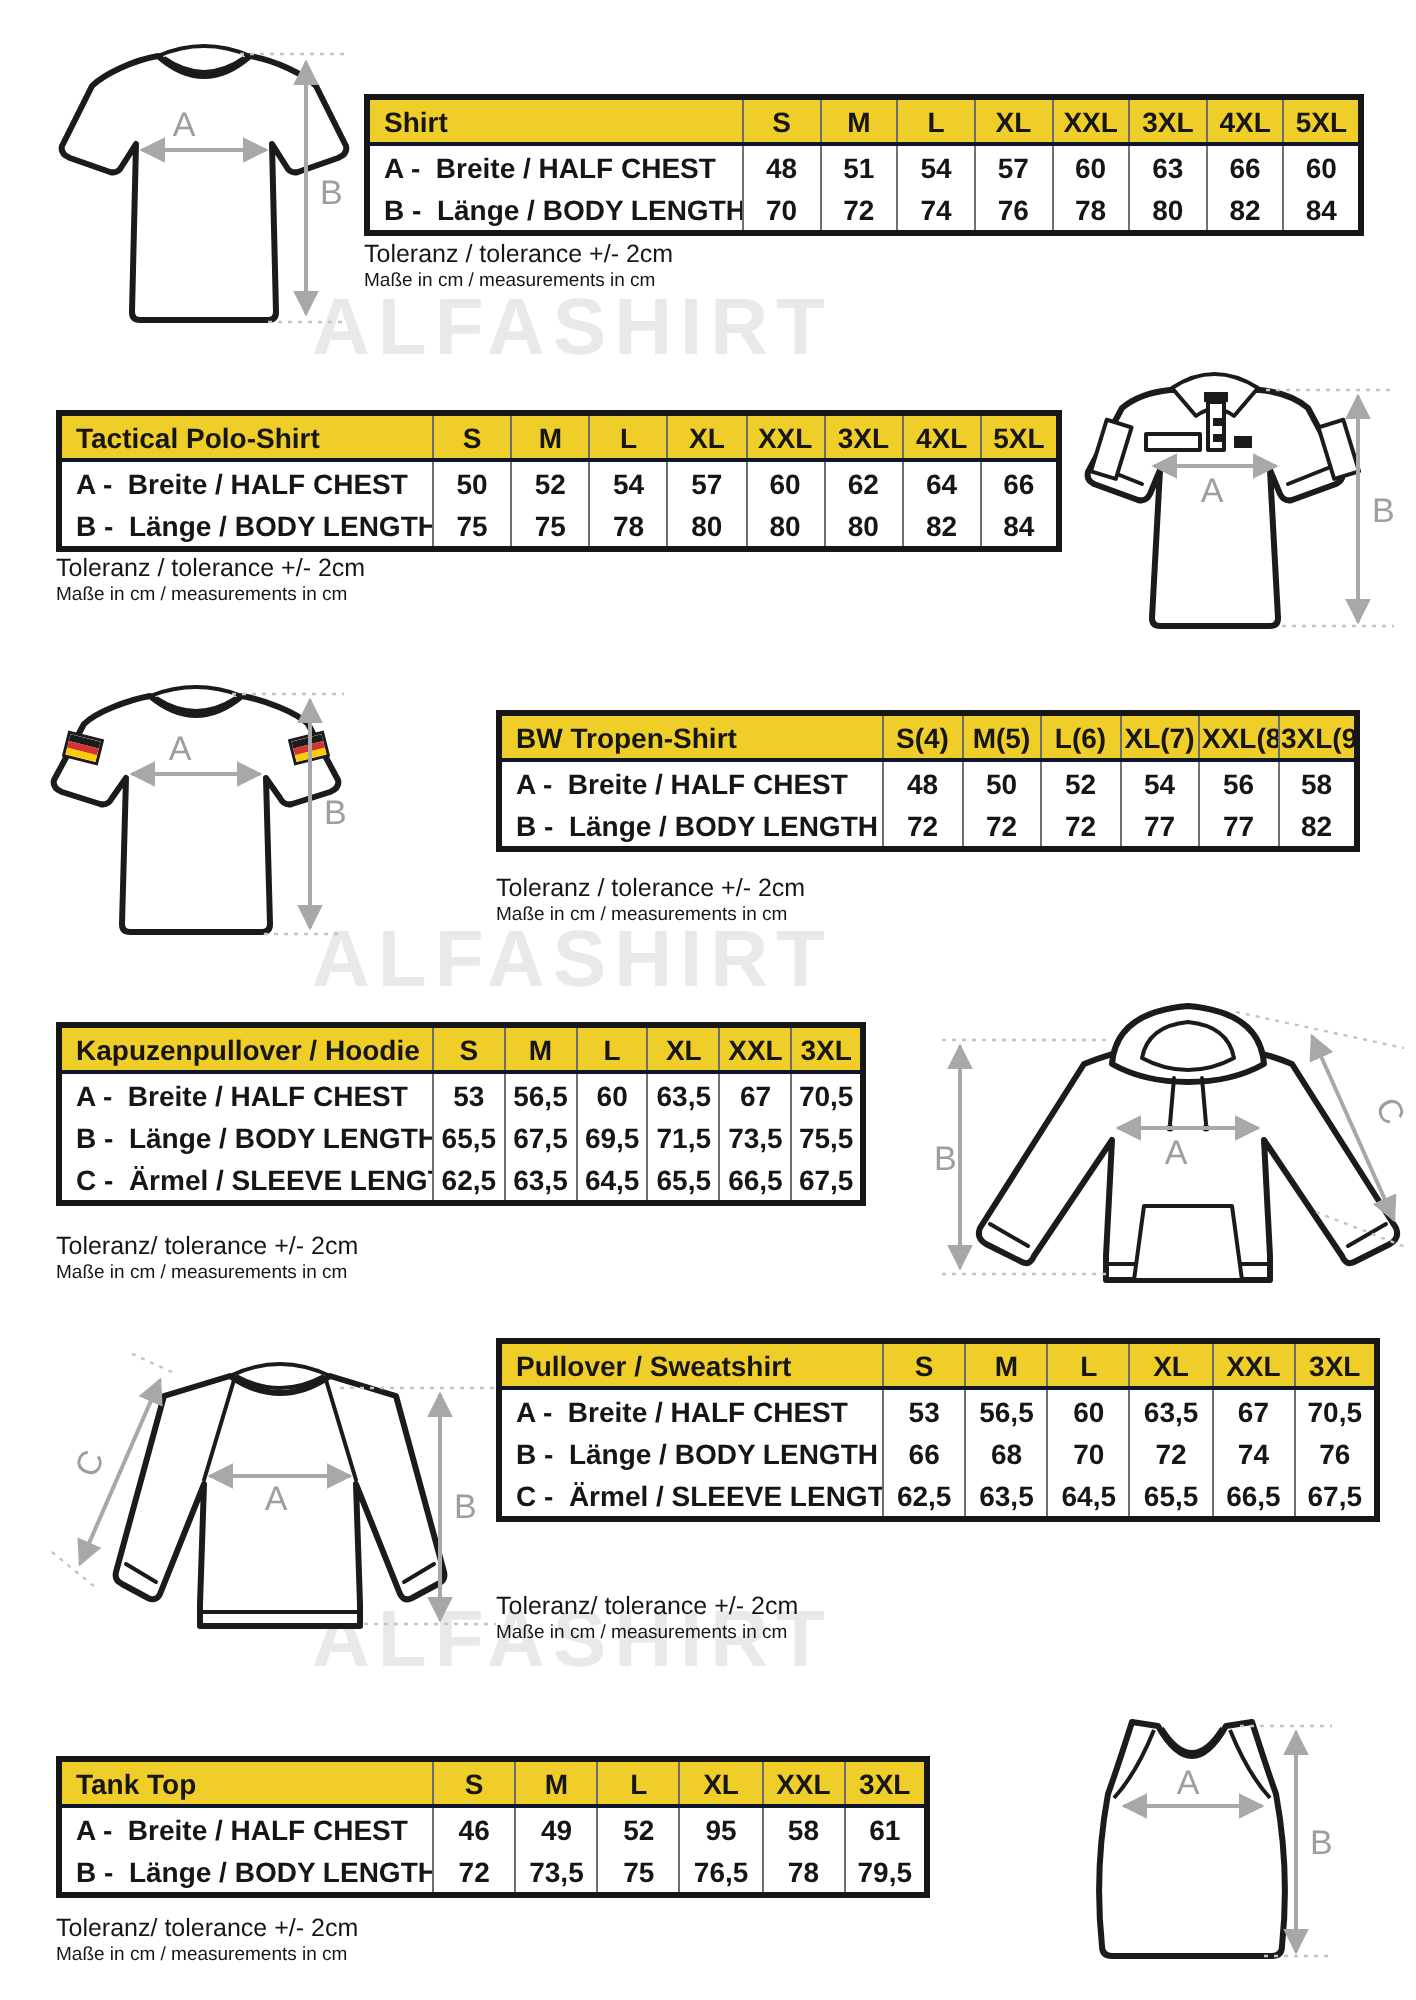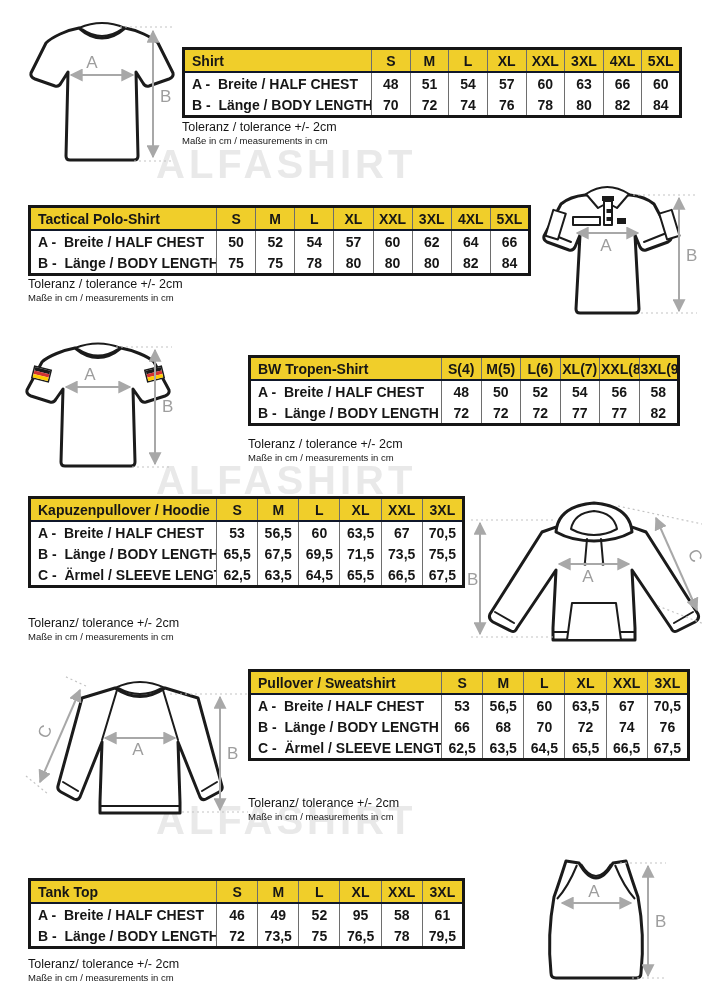--- a/index.html
+++ b/index.html
@@ -271,21 +271,21 @@
           <td>77</td>
           <td>82</td>
         </tr>
       </tbody>
     </table>
   <div class="tol" style="left:248px;top:437px;width:432px">
     <div class="l1">Toleranz / tolerance +/- 2cm</div>
     <div class="l2">Maße in cm / measurements in cm</div>
   </div>
 
-  <table class="size-table" style="left:28px;top:496px;width:437px">
+  <table class="size-table" style="left:28px;top:511px;width:405px">
       <colgroup>
         <col style="width: 187px;">
         <col>
         <col>
         <col>
         <col>
         <col>
         <col>
       </colgroup>
       <thead>

